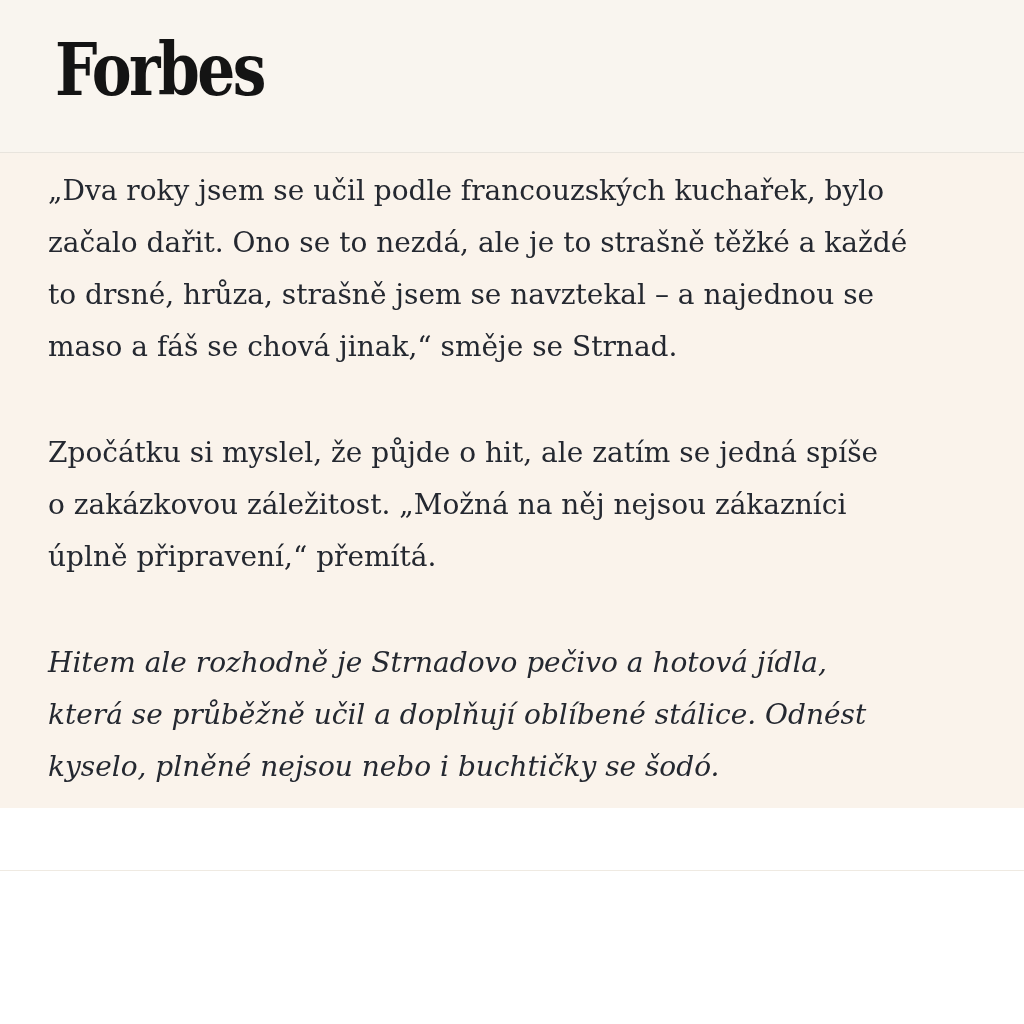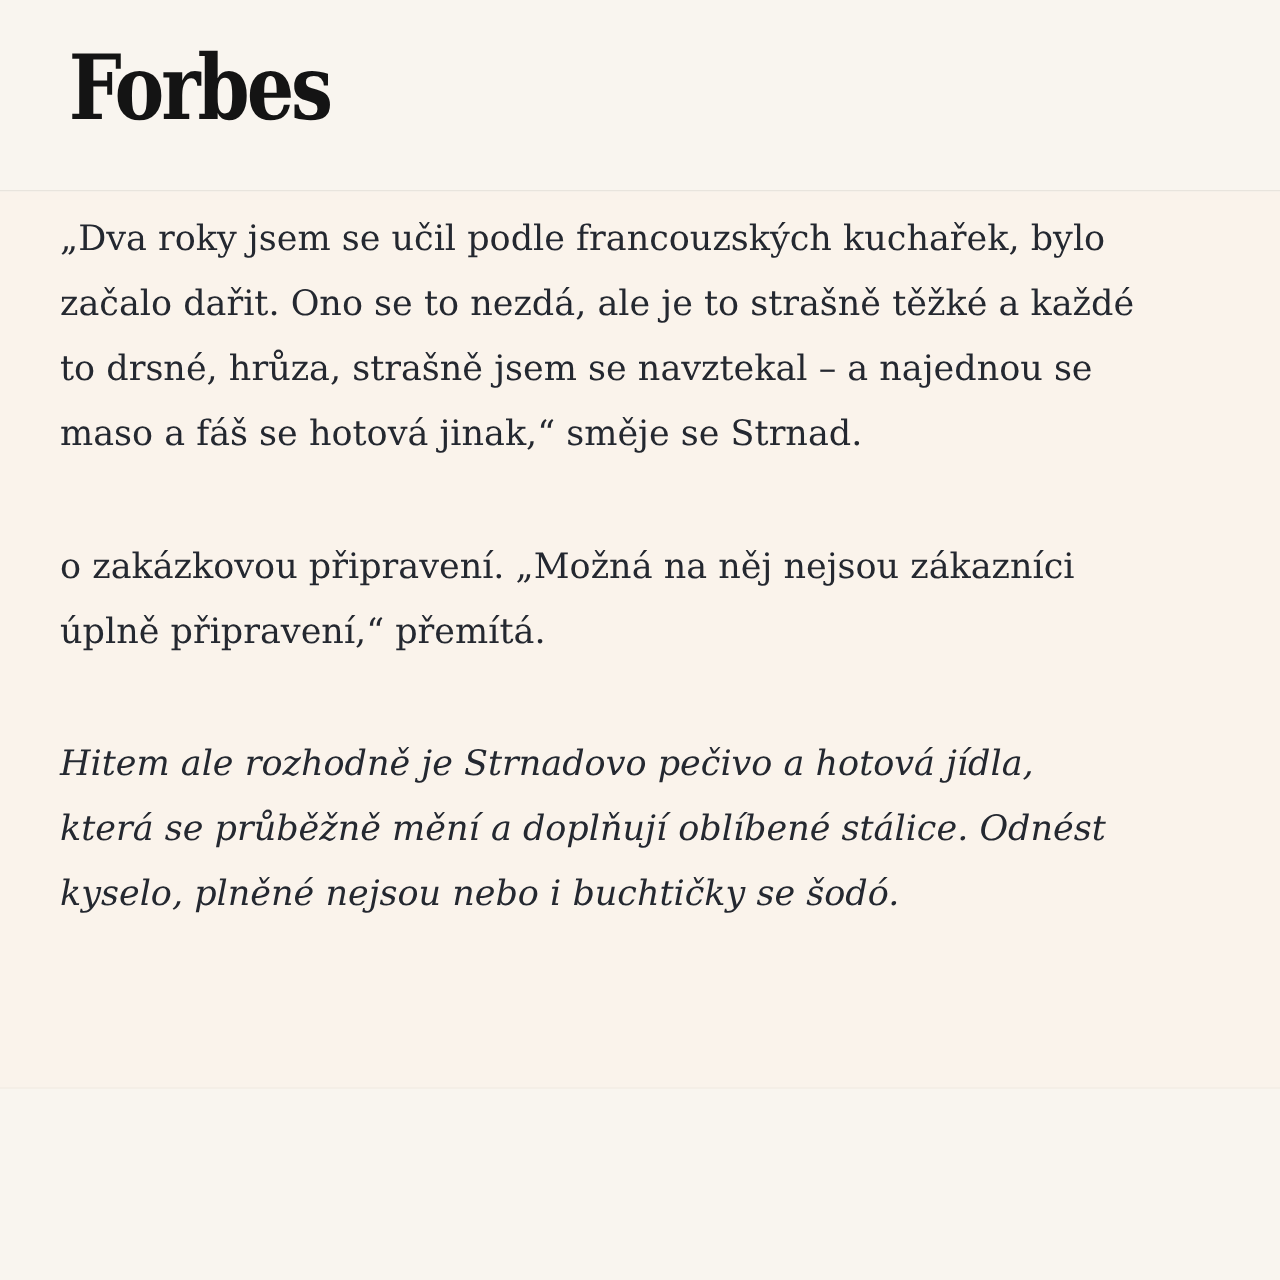--- a/index.html
+++ b/index.html
@@ -5,21 +5,21 @@
   html, body {
     margin: 0;
     padding: 0;
     width: 1024px;
     height: 1024px;
     overflow: hidden;
     font-family: "DejaVu Serif", "Liberation Serif", serif;
   }
   .page {
     width: 1024px;
-    height: 1024px;
+    height: 808px;
     background: #faf3eb;
     display: flex;
     flex-direction: column;
   }
   .header {
     background: #f9f5ef;
     height: 153px;
     box-sizing: border-box;
     border-bottom: 1px solid #e8e4dd;
     padding: 40px 0 0 55px;
@@ -63,31 +63,32 @@
   <div class="header">
     <span class="logo">Forbes</span>
   </div>
 
   <div class="article">
 
     <div class="paragraph">
       <div class="line">„Dva roky jsem se učil podle francouzských kuchařek, bylo</div>
       <div class="line">začalo dařit. Ono se to nezdá, ale je to strašně těžké a každé</div>
       <div class="line">to drsné, hrůza, strašně jsem se navztekal – a najednou se</div>
-      <div class="line">maso a fáš se hotová jinak,“ směje se Strnad.</div>
+      <div class="line">maso a fáš se chová jinak,“ směje se Strnad.</div>
     </div>
 
     <div class="paragraph">
-      <div class="line">o zakázkovou připravení. „Možná na něj nejsou zákazníci</div>
+      <div class="line">Zpočátku si myslel, že půjde o hit, ale zatím se jedná spíše</div>
+      <div class="line">o zakázkovou záležitost. „Možná na něj nejsou zákazníci</div>
       <div class="line">úplně připravení,“ přemítá.</div>
     </div>
 
     <div class="paragraph">
       <div class="line">Hitem ale rozhodně je Strnadovo pečivo a hotová jídla,</div>
-      <div class="line">která se průběžně mění a doplňují oblíbené stálice. Odnést</div>
+      <div class="line">která se průběžně učil a doplňují oblíbené stálice. Odnést</div>
       <div class="line">kyselo, plněné nejsou nebo i buchtičky se šodó.</div>
     </div>
 
   </div>
 
   <div class="footer"></div>
 
 </div>
 
 </body></html>

